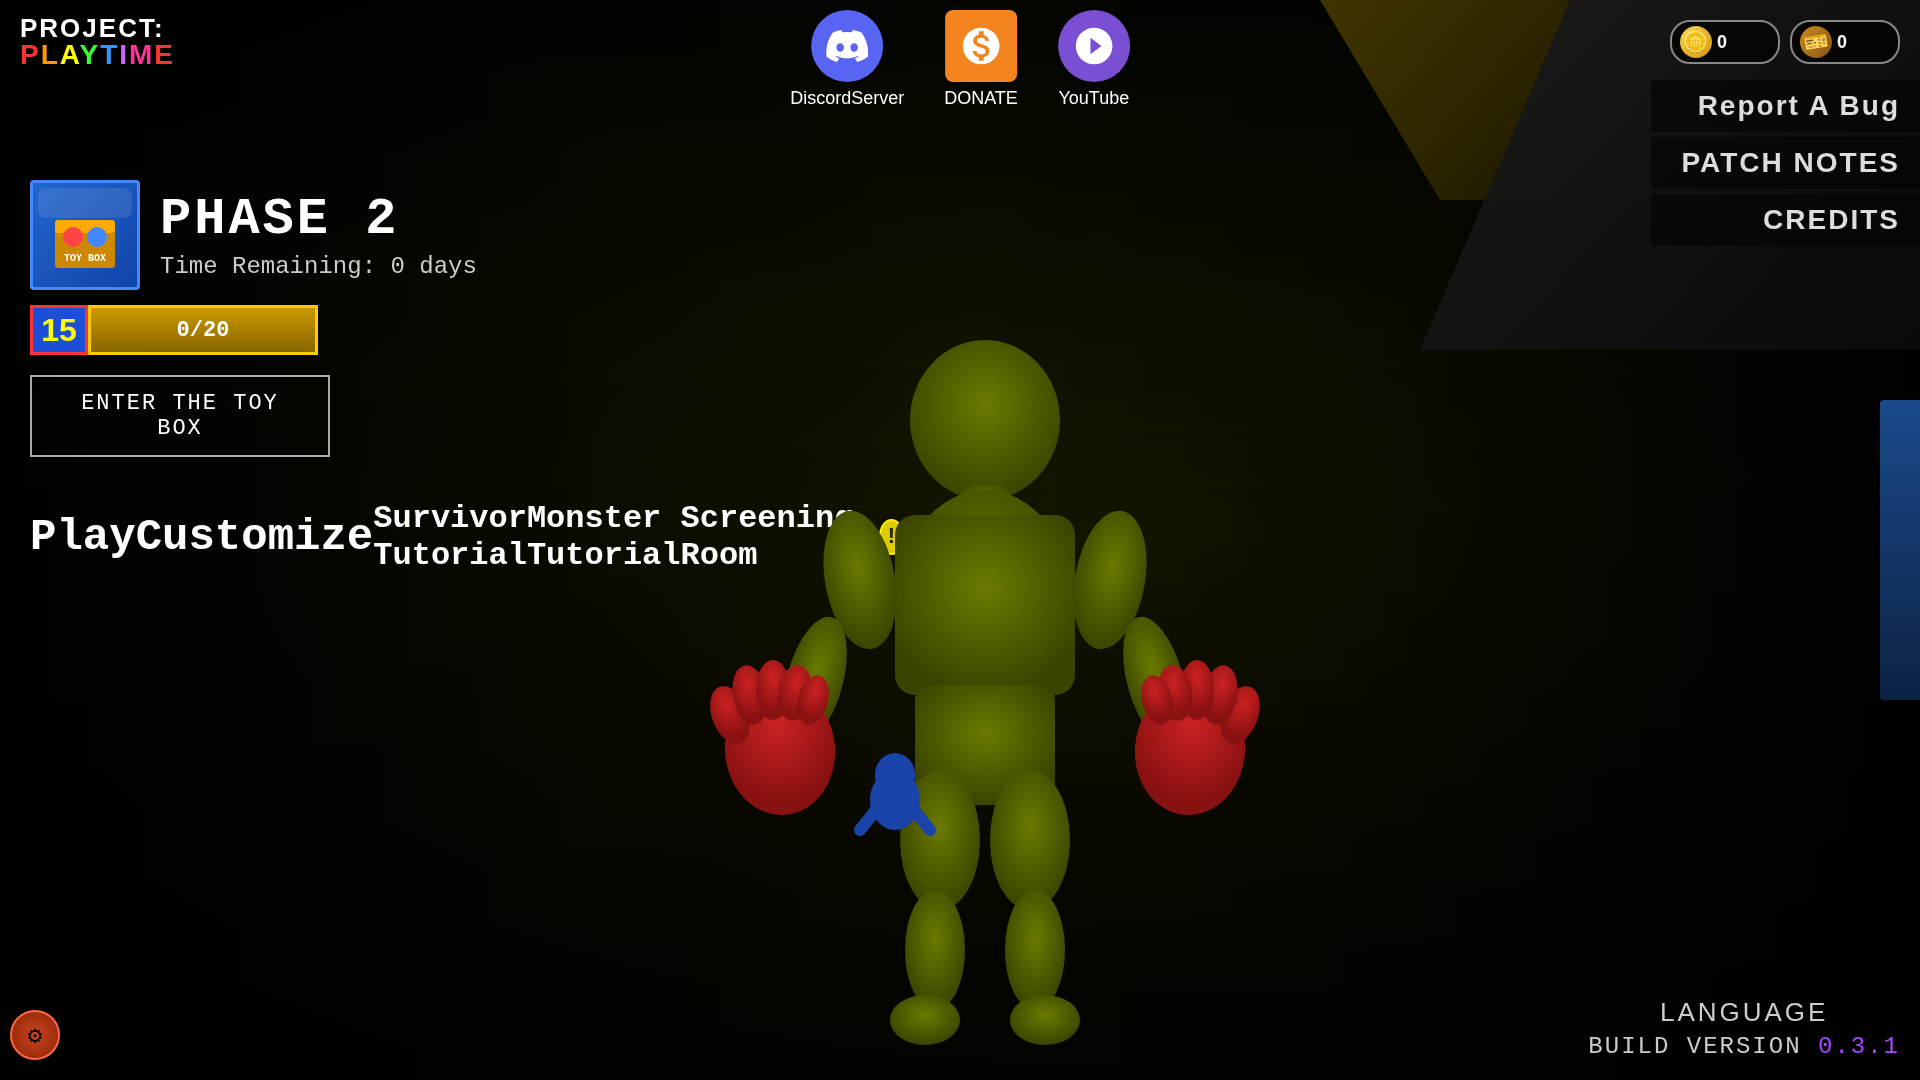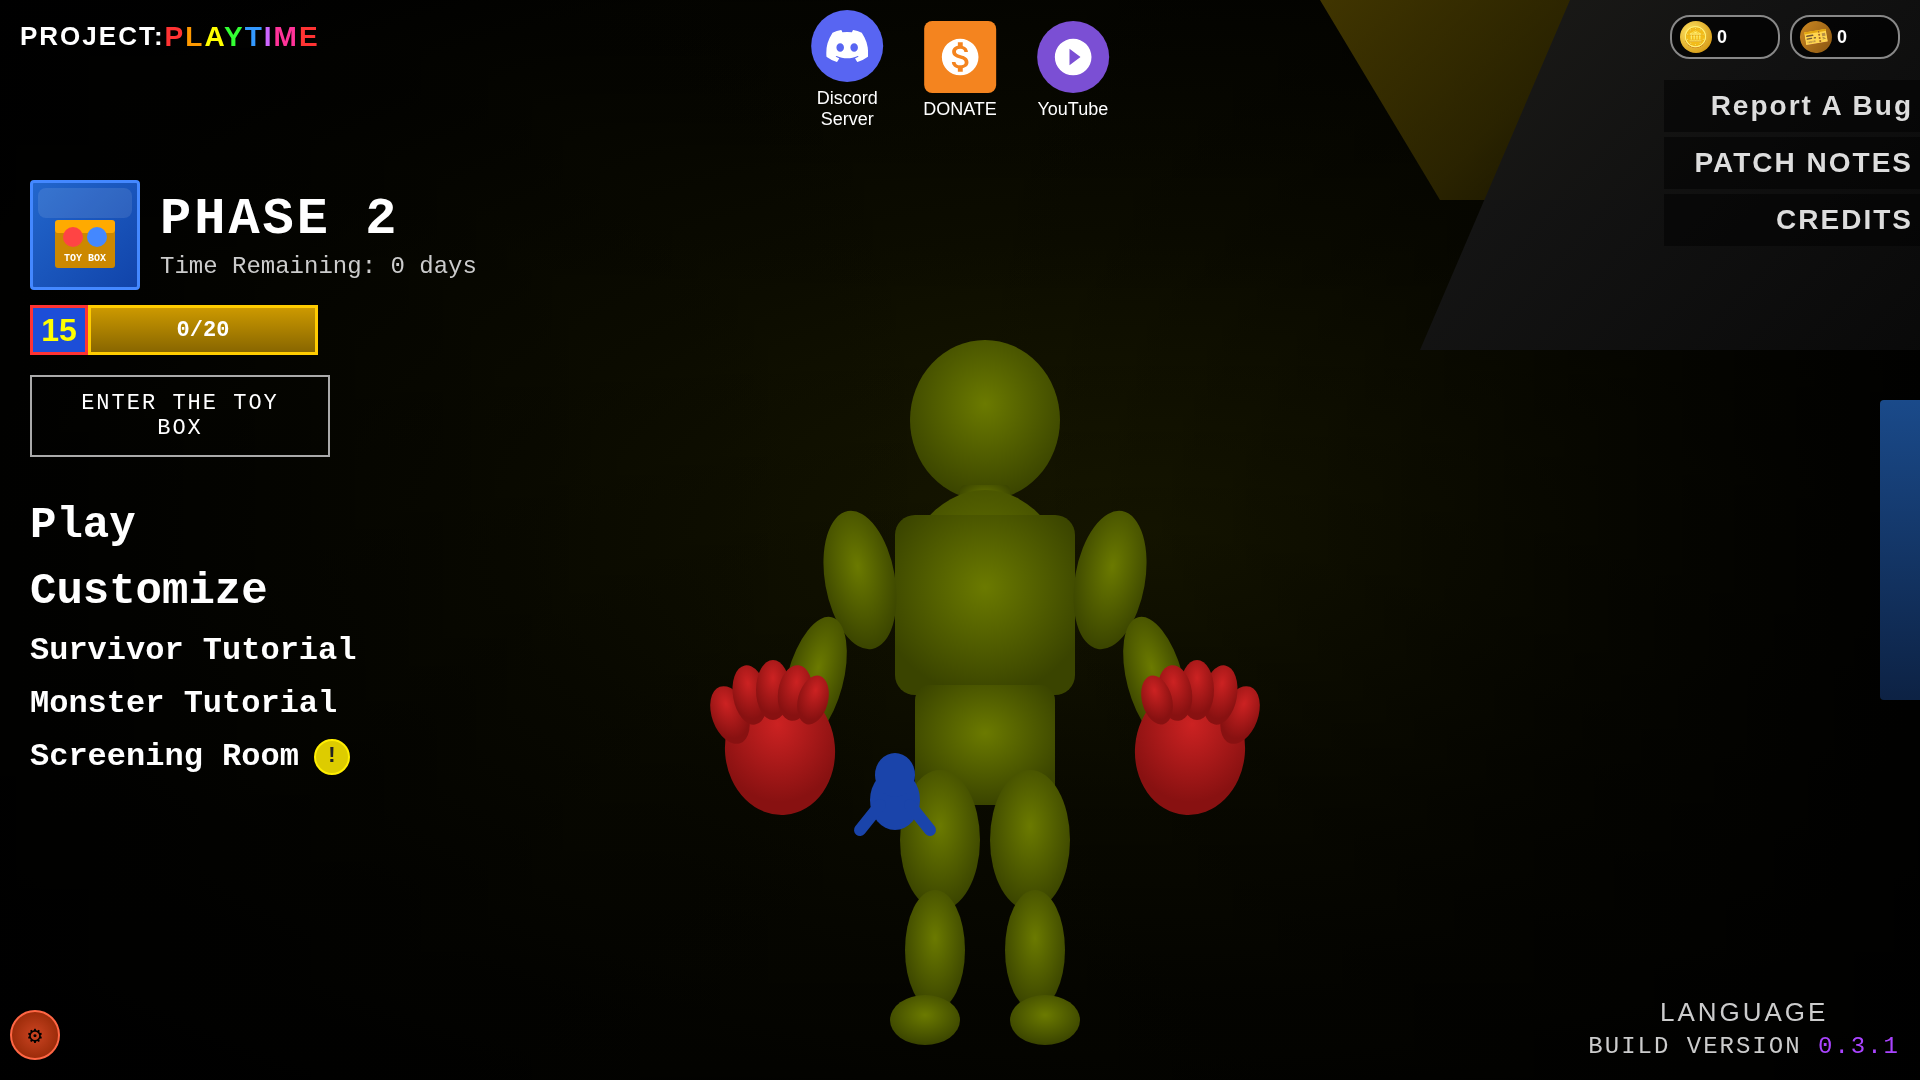--- a/index.html
+++ b/index.html
@@ -80,20 +80,21 @@
     .header {
       display: flex;
       align-items: center;
       justify-content: space-between;
       padding: 15px 20px 0 20px;
     }
 
     
     .logo {
       display: flex;
+      flex-direction: column;
       line-height: 1;
       text-decoration: underline;
     }
     .logo-project {
       font-size: 26px;
       font-weight: bold;
       color: #fff;
       font-family: Arial, sans-serif;
       letter-spacing: 2px;
     }
@@ -200,21 +201,21 @@
       gap: 5px;
       z-index: 20;
     }
 
     .right-menu-item {
       color: #ddd;
       font-size: 28px;
       font-family: Arial, sans-serif;
       font-weight: bold;
       letter-spacing: 2px;
-      padding: 10px 7px 10px 30px;
+      padding: 10px 20px 10px 30px;
       cursor: pointer;
       text-align: right;
       background: rgba(0,0,0,0.5);
       width: 100%;
     }
 
     
     .left-panel {
       position: absolute;
       top: 180px;
@@ -340,21 +341,21 @@
       cursor: pointer;
       display: block;
       margin-bottom: 35px;
       width: 300px;
       text-align: center;
     }
 
     
     .nav-menu {
       display: flex;
-      flex-direction: column;
+      flex-direction: row;
       gap: 0px;
     }
 
     .nav-item {
       color: #fff;
       font-size: 44px;
       font-family: 'Courier New', monospace;
       font-weight: bold;
       cursor: pointer;
       padding: 8px 0;
@@ -462,21 +463,21 @@
     </div>
 
     <div class="social-buttons">
 
       <div class="social-btn">
         <div class="social-icon discord-icon">
           <svg width="42" height="42" viewBox="0 0 24 24" fill="white">
             <path d="M20.317 4.37a19.791 19.791 0 0 0-4.885-1.515.074.074 0 0 0-.079.037c-.21.375-.444.864-.608 1.25a18.27 18.27 0 0 0-5.487 0 12.64 12.64 0 0 0-.617-1.25.077.077 0 0 0-.079-.037A19.736 19.736 0 0 0 3.677 4.37a.07.07 0 0 0-.032.027C.533 9.046-.32 13.58.099 18.057.1 18.08.114 18.1.133 18.11a19.9 19.9 0 0 0 5.993 3.03.078.078 0 0 0 .084-.028c.462-.63.874-1.295 1.226-1.994a.076.076 0 0 0-.041-.106 13.107 13.107 0 0 1-1.872-.892.077.077 0 0 1-.008-.128 10.2 10.2 0 0 0 .372-.292.074.074 0 0 1 .077-.01c3.928 1.793 8.18 1.793 12.062 0a.074.074 0 0 1 .078.01c.12.098.246.198.373.292a.077.077 0 0 1-.006.127 12.299 12.299 0 0 1-1.873.892.077.077 0 0 0-.041.107c.36.698.772 1.362 1.225 1.993a.076.076 0 0 0 .084.028 19.839 19.839 0 0 0 6.002-3.03.077.077 0 0 0 .032-.054c.5-5.177-.838-9.674-3.549-13.66a.061.061 0 0 0-.031-.03zM8.02 15.33c-1.183 0-2.157-1.085-2.157-2.419 0-1.333.956-2.419 2.157-2.419 1.21 0 2.176 1.096 2.157 2.42 0 1.333-.956 2.418-2.157 2.418zm7.975 0c-1.183 0-2.157-1.085-2.157-2.419 0-1.333.955-2.419 2.157-2.419 1.21 0 2.176 1.096 2.157 2.42 0 1.333-.946 2.418-2.157 2.418z"></path>
           </svg>
         </div>
-        <div style="display:flex;flex-direction:column;align-items:center;">
+        <div style="display:flex;flex-direction:row;align-items:center;">
           <span class="social-label">Discord</span>
           <span class="social-label">Server</span>
         </div>
       </div>
 
       <div class="social-btn">
         <div class="social-icon donate-icon">
           <svg width="44" height="44" viewBox="0 0 24 24" fill="white">
             <path d="M12 2C6.48 2 2 6.48 2 12s4.48 10 10 10 10-4.48 10-10S17.52 2 12 2zm1.41 16.09V20h-2.67v-1.93c-1.71-.36-3.16-1.46-3.27-3.4h1.96c.1 1.05.82 1.87 2.65 1.87 1.96 0 2.4-.98 2.4-1.59 0-.83-.44-1.61-2.67-2.14-2.48-.6-4.18-1.62-4.18-3.67 0-1.72 1.39-2.84 3.11-3.21V4h2.67v1.95c1.86.45 2.79 1.86 2.85 3.39H14.3c-.05-1.11-.64-1.87-2.22-1.87-1.5 0-2.4.68-2.4 1.64 0 .84.65 1.39 2.67 1.91s4.18 1.39 4.18 3.91c-.01 1.83-1.38 2.83-3.12 3.16z"></path>
           </svg>

